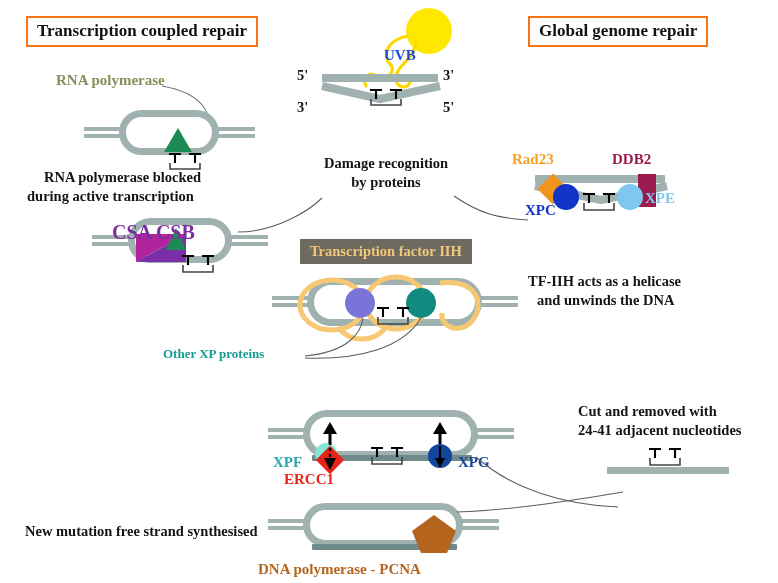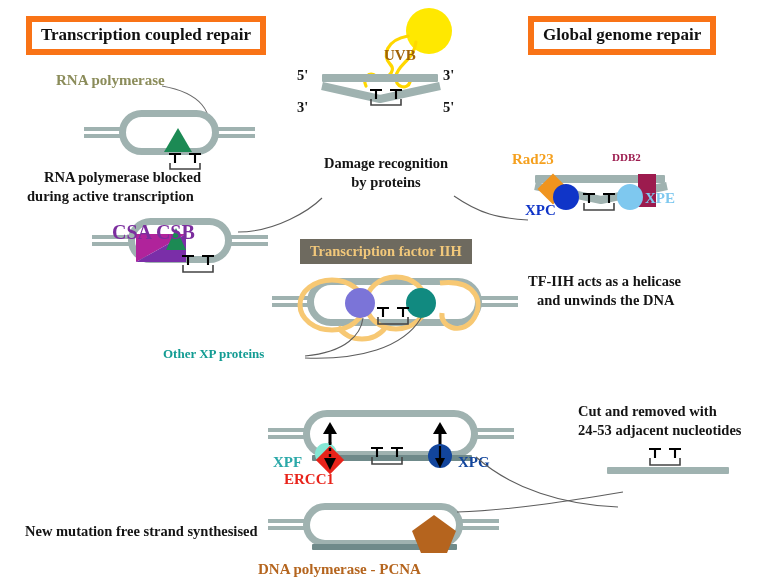--- a/index.html
+++ b/index.html
@@ -3,21 +3,21 @@
 <meta charset="utf-8">
 <style>
   html,body{margin:0;padding:0;background:#ffffff;}
   body{width:778px;height:583px;position:relative;overflow:hidden;
        font-family:"Liberation Serif", serif;color:#1a1a1a;}
   .stage{position:absolute;inset:0;width:778px;height:583px;}
   .abs{position:absolute;}
 
   
   .title-box{
-    border:6px solid #f97316;background:#ffffff;
+    border:2px solid #f97316;background:#ffffff;
     font-family:"Liberation Serif", serif;font-weight:bold;
     font-size:17px;color:#111;padding:4px 9px 5px 9px;white-space:nowrap;
     line-height:1.05;
   }
 
   
   .narr{
     font-family:"Liberation Serif", serif;font-weight:bold;
     font-size:14.5px;color:#141414;line-height:1.28;white-space:nowrap;
   }
@@ -64,21 +64,21 @@
 
   <div class="abs" style="left:406px;top:8px;">
     <div class="sun"></div>
   </div>
 
   <svg class="abs" style="left:336px;top:30px;" width="110" height="80">
     <path d="M72,6 C50,10 46,26 54,34 C62,42 48,52 40,46 C33,41 26,48 30,56" stroke="#ffd700" stroke-width="3.2" fill="none" stroke-linecap="round"></path>
     <path d="M80,12 C78,30 62,34 60,46 C58,58 72,60 74,52" stroke="#ffd700" stroke-width="3.2" fill="none" stroke-linecap="round"></path>
   </svg>
 
-  <div class="abs lbl" style="left:384px;top:48px;color:#a16207;font-size:15px;">UVB</div>
+  <div class="abs lbl" style="left:384px;top:48px;color:#1d4ed8;font-size:15px;">UVB</div>
 
   <div class="abs strand" style="left:322px;top:74px;width:116px;height:8px;"></div>
   <div class="abs narr" style="left:297px;top:66px;">5'</div>
   <div class="abs narr" style="left:443px;top:66px;">3'</div>
 
   <svg class="abs" style="left:318px;top:84px;" width="126" height="22">
     <path d="M4,2 L62,15 L122,2" stroke="#9fb2b0" stroke-width="8" fill="none" stroke-linejoin="round"></path>
   </svg>
 
   <svg class="abs" style="left:364px;top:88px;" width="44" height="22">
@@ -141,21 +141,21 @@
 
   <div class="abs narr center" style="left:315px;top:154px;width:142px;">Damage recognition</div>
   <div class="abs narr center" style="left:315px;top:173px;width:142px;">by proteins</div>
 
   <svg class="abs" style="left:236px;top:190px;" width="300" height="60">
     <path d="M2,42 C40,42 74,20 86,8" stroke="#5d5d5d" stroke-width="1.1" fill="none"></path>
     <path d="M218,6 C244,24 262,28 292,30" stroke="#5d5d5d" stroke-width="1.1" fill="none"></path>
   </svg>
 
   <div class="abs lbl big" style="left:512px;top:152px;color:#f5a01e;font-size:15px;">Rad23</div>
-  <div class="abs lbl big" style="left:612px;top:152px;color:#9c1b4e;font-size:11px;">DDB2</div>
+  <div class="abs lbl big" style="left:612px;top:152px;color:#9c1b4e;font-size:15px;">DDB2</div>
 
   <div class="abs strand" style="left:535px;top:175px;width:130px;height:8px;"></div>
 
   <svg class="abs" style="left:531px;top:183px;" width="142" height="24">
     <path d="M4,3 L70,17 L136,3" stroke="#9fb2b0" stroke-width="8" fill="none" stroke-linejoin="round"></path>
   </svg>
 
   <div class="abs diamond" style="left:542px;top:178px;width:22px;height:22px;background:#f0941e;"></div>
 
   <div class="abs" style="left:638px;top:174px;width:18px;height:33px;background:#9c1b4e;"></div>
@@ -251,21 +251,21 @@
   <div class="abs lbl big" style="left:273px;top:455px;color:#2aa8a8;font-size:15px;">XPF</div>
   <div class="abs lbl big" style="left:284px;top:472px;color:#e8231a;font-size:15px;">ERCC1</div>
   <div class="abs lbl big" style="left:458px;top:455px;color:#12459c;font-size:15px;">XPG</div>
 
   <svg class="abs" style="left:365px;top:446px;" width="44" height="24">
     <path d="M6,2 L18,2 M12,2 L12,11 M26,2 L38,2 M32,2 L32,11" stroke="#000" stroke-width="2.1" fill="none"></path>
     <path d="M7,11 L7,18 L37,18 L37,11" stroke="#444" stroke-width="1.6" fill="none"></path>
   </svg>
 
   <div class="abs narr" style="left:578px;top:402px;">Cut and removed with</div>
-  <div class="abs narr" style="left:578px;top:421px;">24-53 adjacent nucleotides</div>
+  <div class="abs narr" style="left:578px;top:421px;">24-41 adjacent nucleotides</div>
 
   <svg class="abs" style="left:643px;top:447px;" width="44" height="24">
     <path d="M6,2 L18,2 M12,2 L12,11 M26,2 L38,2 M32,2 L32,11" stroke="#000" stroke-width="2.1" fill="none"></path>
     <path d="M7,11 L7,18 L37,18 L37,11" stroke="#444" stroke-width="1.6" fill="none"></path>
   </svg>
   <div class="abs strand" style="left:607px;top:467px;width:122px;height:7px;"></div>
 
   <svg class="abs" style="left:472px;top:455px;" width="150" height="60">
     <path d="M4,2 C40,34 92,50 146,52" stroke="#5d5d5d" stroke-width="1.1" fill="none"></path>
   </svg>

